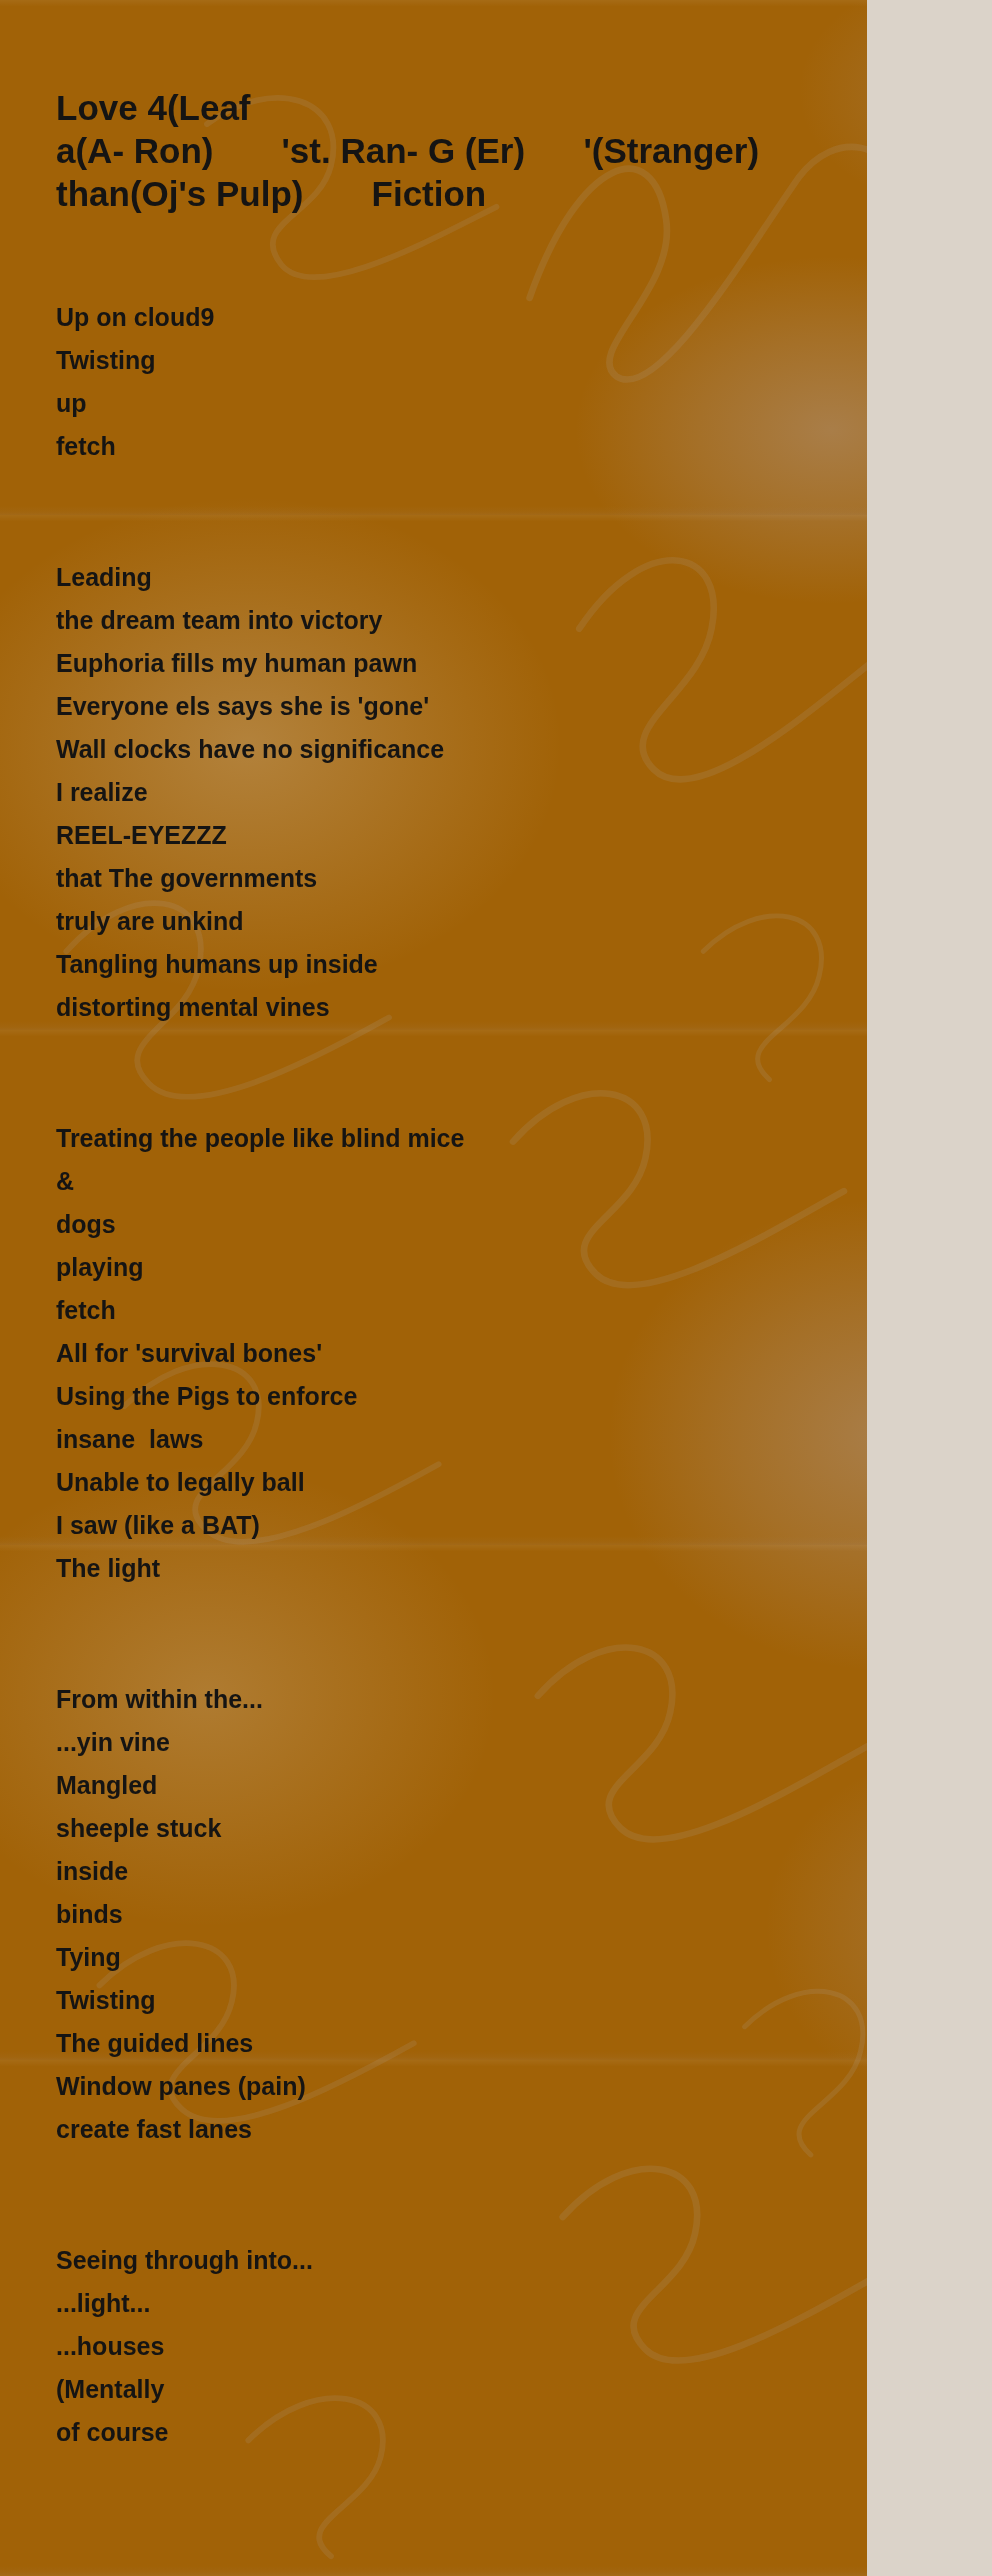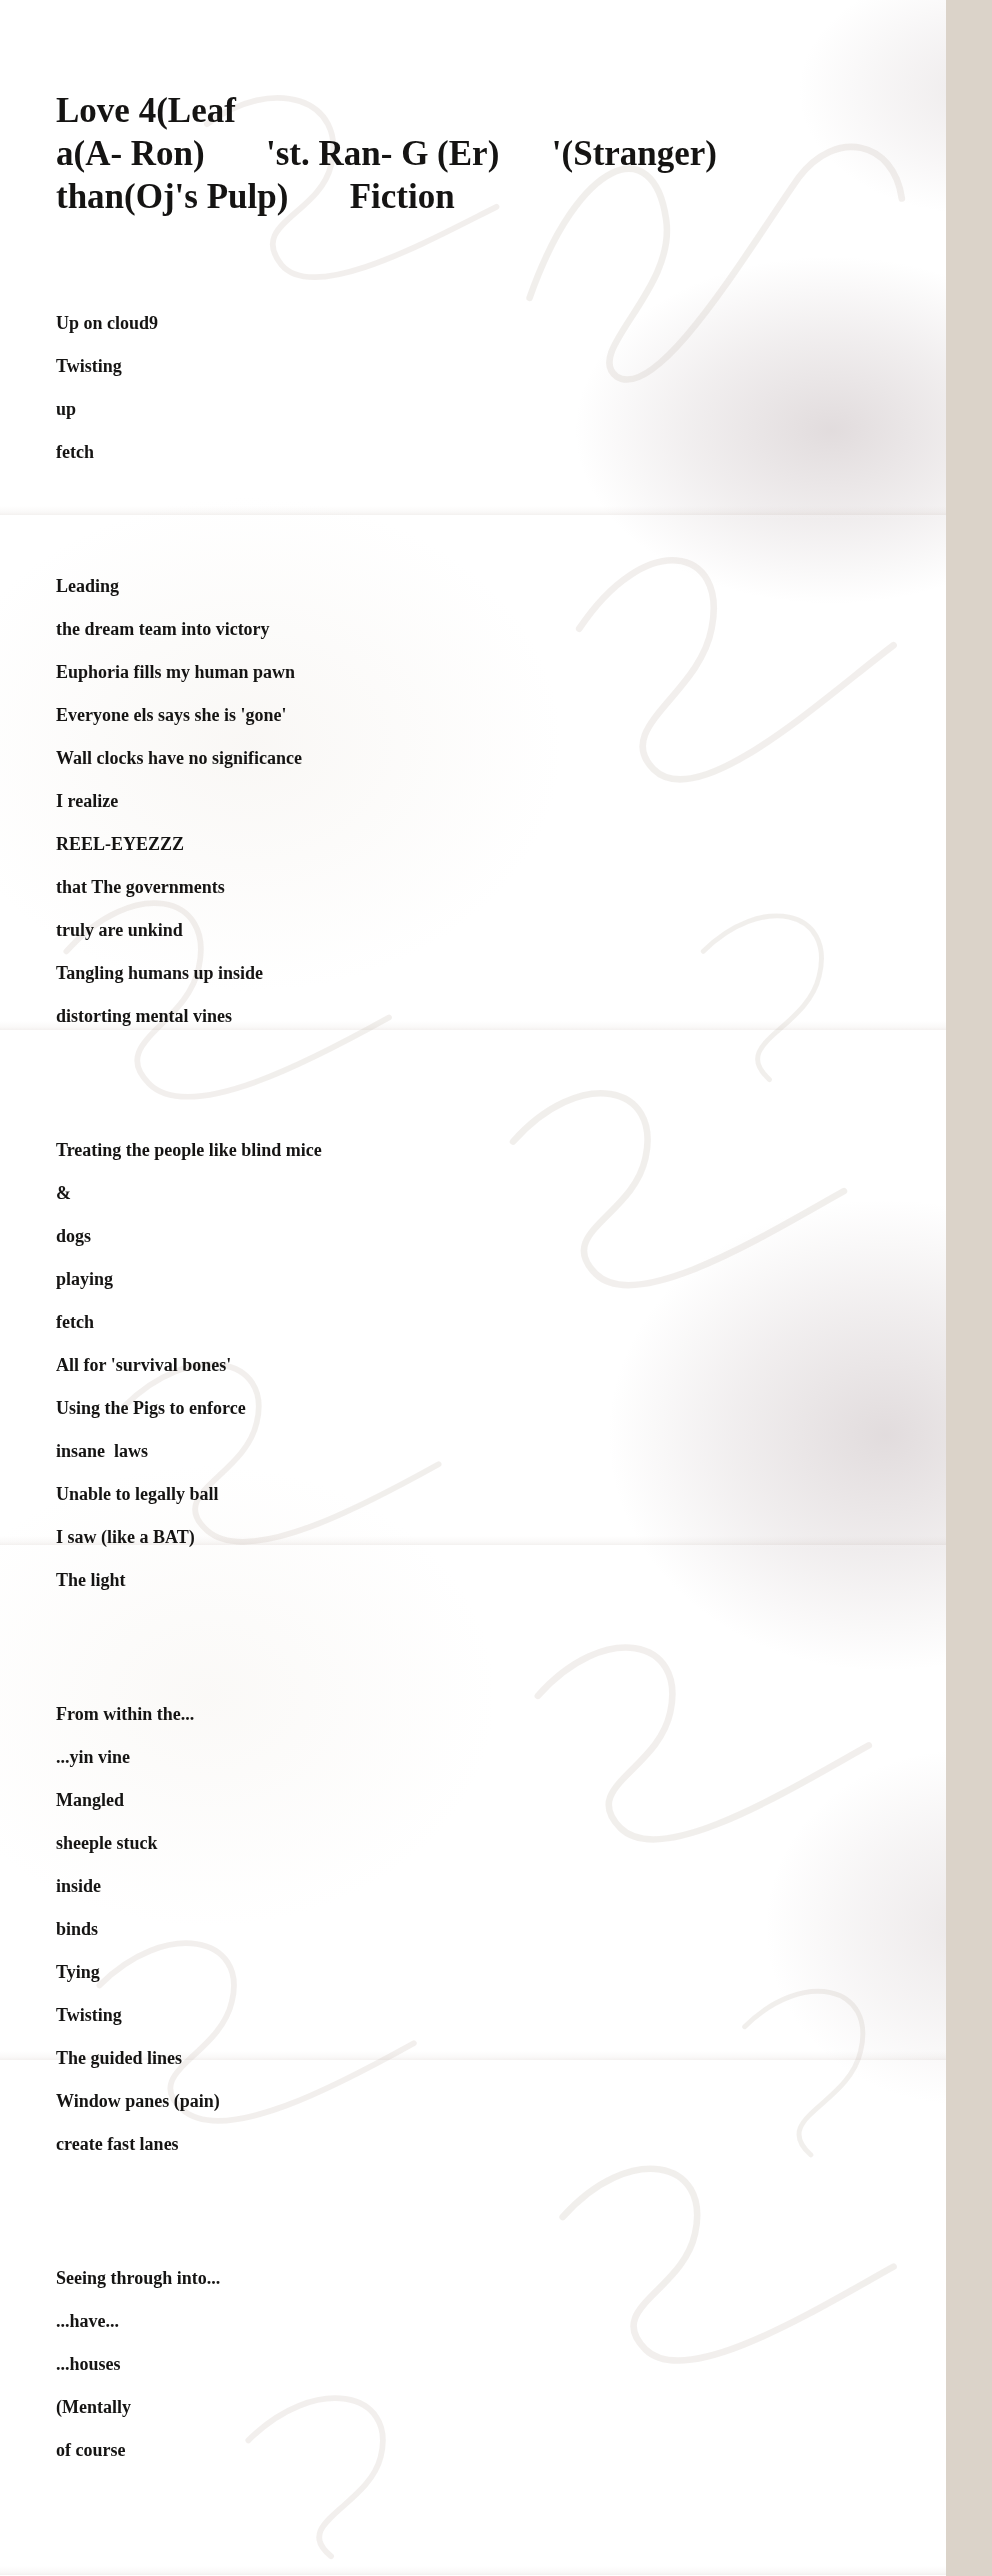--- a/index.html
+++ b/index.html
@@ -1,22 +1,22 @@
 <!DOCTYPE html>
 <html style="font-size:13.2px"><head>
 <meta charset="utf-8">
 <style>
   html, body { margin: 0; padding: 0; background: #dbd3c9; }
   .page {
     position: relative;
-    width: 946px;
+    width: 867px;
     height: 2576px;
-    background: #ffffff;
+    background: #a16207;
     overflow: hidden;
-    font-family: Liberation Serif, serif;
+    font-family: Liberation Sans, sans-serif;
   }
   .bg-svg { position: absolute; left: 0; top: 0; width: 993px; height: 2576px; }
   .bands {
     position: absolute; left: 0; top: 0; right: 0; bottom: 0;
     pointer-events: none;
     background: repeating-linear-gradient(
       to bottom,
       rgba(255,255,255,0.06) 0px,
       rgba(168,148,136,0.00) 6.6px,
       rgba(168,148,136,0.00) 506px,
@@ -36,21 +36,21 @@
   .title { margin: 0; padding: 0; font-weight: bold; }
   .title-line {
     font-size: 35px;
     font-weight: bold;
     line-height: 43px;
     letter-spacing: 0px;
   }
   .stanza { margin: 43px 0 0 0; }
   .stanza.first { margin-top: 36px; }
   .line {
-    font-size: 18px;
+    font-size: 25px;
     font-weight: bold;
     line-height: 43px;
   }
 </style>
 </head>
 <body>
 
 <div class="page">
 
   <svg class="bg-svg" viewBox="0 0 1200 3114" xmlns="http://www.w3.org/2000/svg" aria-hidden="true">
@@ -96,19 +96,19 @@
     <h1 class="title"><div class="title-line">Love 4(Leaf</div><div class="title-line">a(A- Ron)       'st. Ran- G (Er)      '(Stranger)</div><div class="title-line">than(Oj's Pulp)       Fiction</div></h1>
 
     <div class="stanza first"><div class="line">Up on cloud9</div><div class="line">Twisting</div><div class="line">up</div><div class="line">fetch</div></div>
 
     <div class="stanza"><div class="line">Leading</div><div class="line">the dream team into victory</div><div class="line">Euphoria fills my human pawn</div><div class="line">Everyone els says she is 'gone'</div><div class="line">Wall clocks have no significance</div><div class="line">I realize</div><div class="line">REEL-EYEZZZ</div><div class="line">that The governments</div><div class="line">truly are unkind</div><div class="line">Tangling humans up inside</div><div class="line">distorting mental vines</div></div>
 
     <div class="stanza"><div class="line">Treating the people like blind mice</div><div class="line">&amp;</div><div class="line">dogs</div><div class="line">playing</div><div class="line">fetch</div><div class="line">All for 'survival bones'</div><div class="line">Using the Pigs to enforce</div><div class="line">insane  laws</div><div class="line">Unable to legally ball</div><div class="line">I saw (like a BAT)</div><div class="line">The light</div></div>
 
     <div class="stanza"><div class="line">From within the...</div><div class="line">...yin vine</div><div class="line">Mangled</div><div class="line">sheeple stuck</div><div class="line">inside</div><div class="line">binds</div><div class="line">Tying</div><div class="line">Twisting</div><div class="line">The guided lines</div><div class="line">Window panes (pain)</div><div class="line">create fast lanes</div></div>
 
-    <div class="stanza"><div class="line">Seeing through into...</div><div class="line">...have...</div><div class="line">...houses</div><div class="line">(Mentally</div><div class="line">of course</div></div>
+    <div class="stanza"><div class="line">Seeing through into...</div><div class="line">...light...</div><div class="line">...houses</div><div class="line">(Mentally</div><div class="line">of course</div></div>
 
     
 
   </div>
 </div>
 
 
 </body></html>

